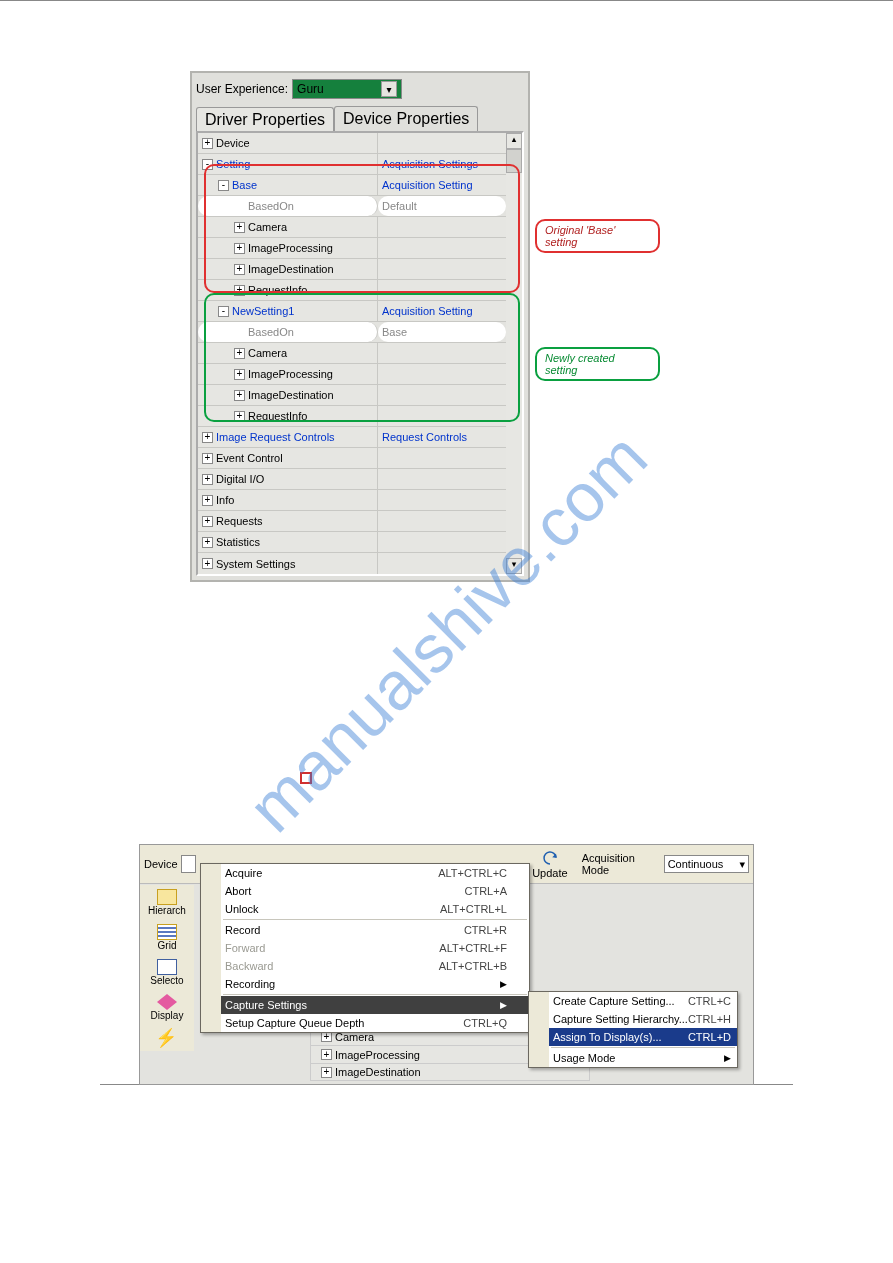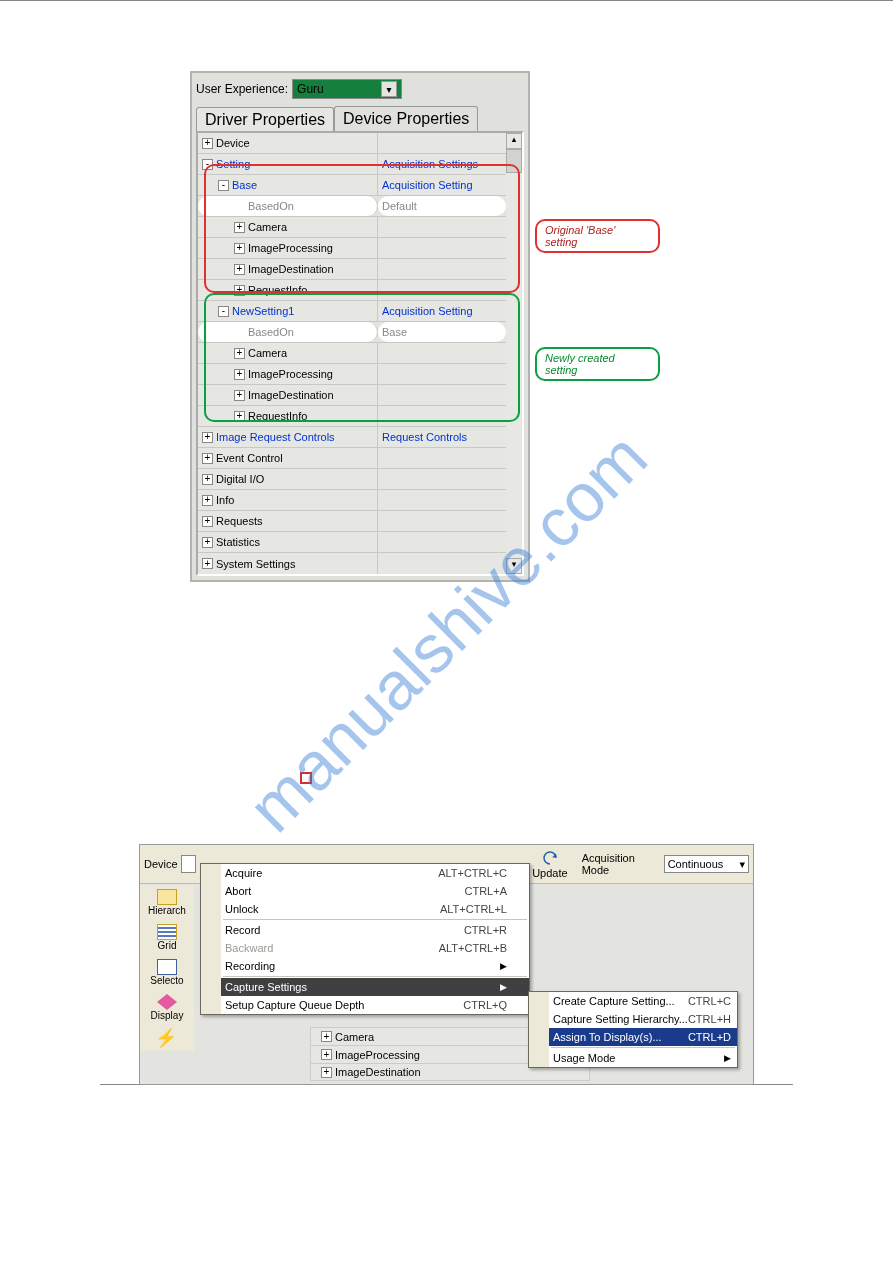--- a/index.html
+++ b/index.html
@@ -499,20 +499,24 @@
             <div class="row">
               <span class="lbl">Unlock</span>
               <span class="sc">ALT+CTRL+L</span>
             </div>
             <div class="sep"></div>
             <div class="row">
               <span class="lbl">Record</span>
               <span class="sc">CTRL+R</span>
             </div>
             <div class="row dis">
+              <span class="lbl">Forward</span>
+              <span class="sc">ALT+CTRL+F</span>
+            </div>
+            <div class="row dis">
               <span class="lbl">Backward</span>
               <span class="sc">ALT+CTRL+B</span>
             </div>
             <div class="row">
               <span class="lbl">Recording</span>
               <span class="arr">▶</span>
             </div>
             <div class="sep"></div>
             <div class="row hl">
               <span class="lbl">Capture Settings</span>

